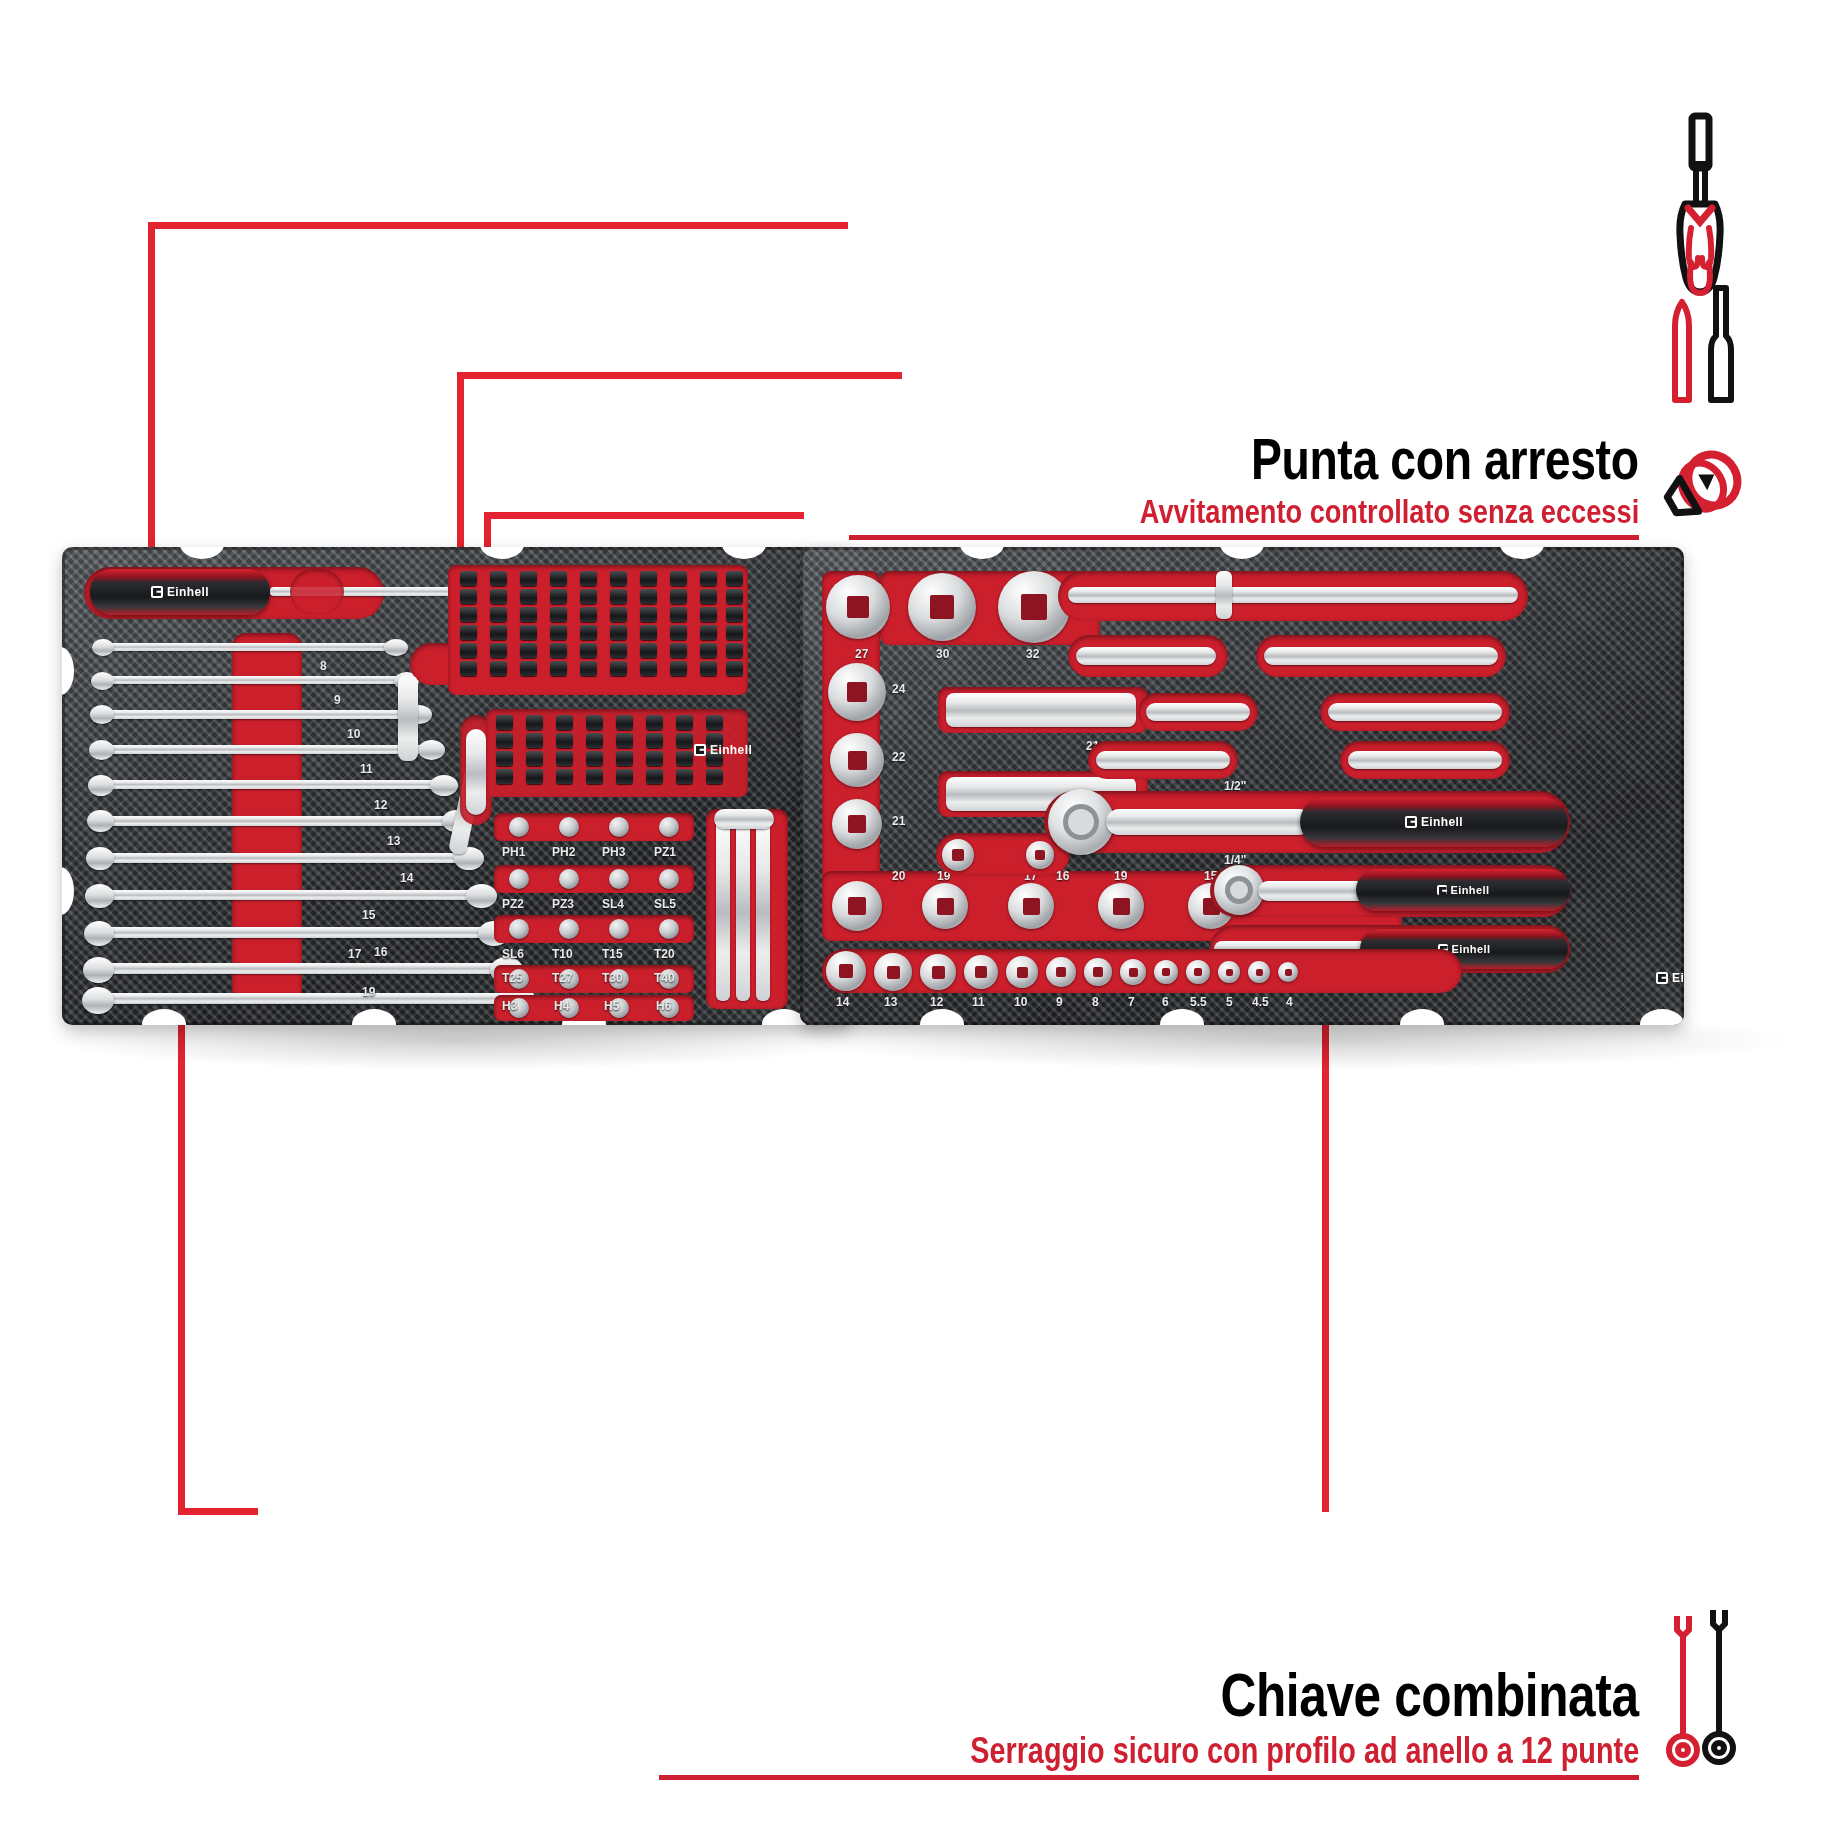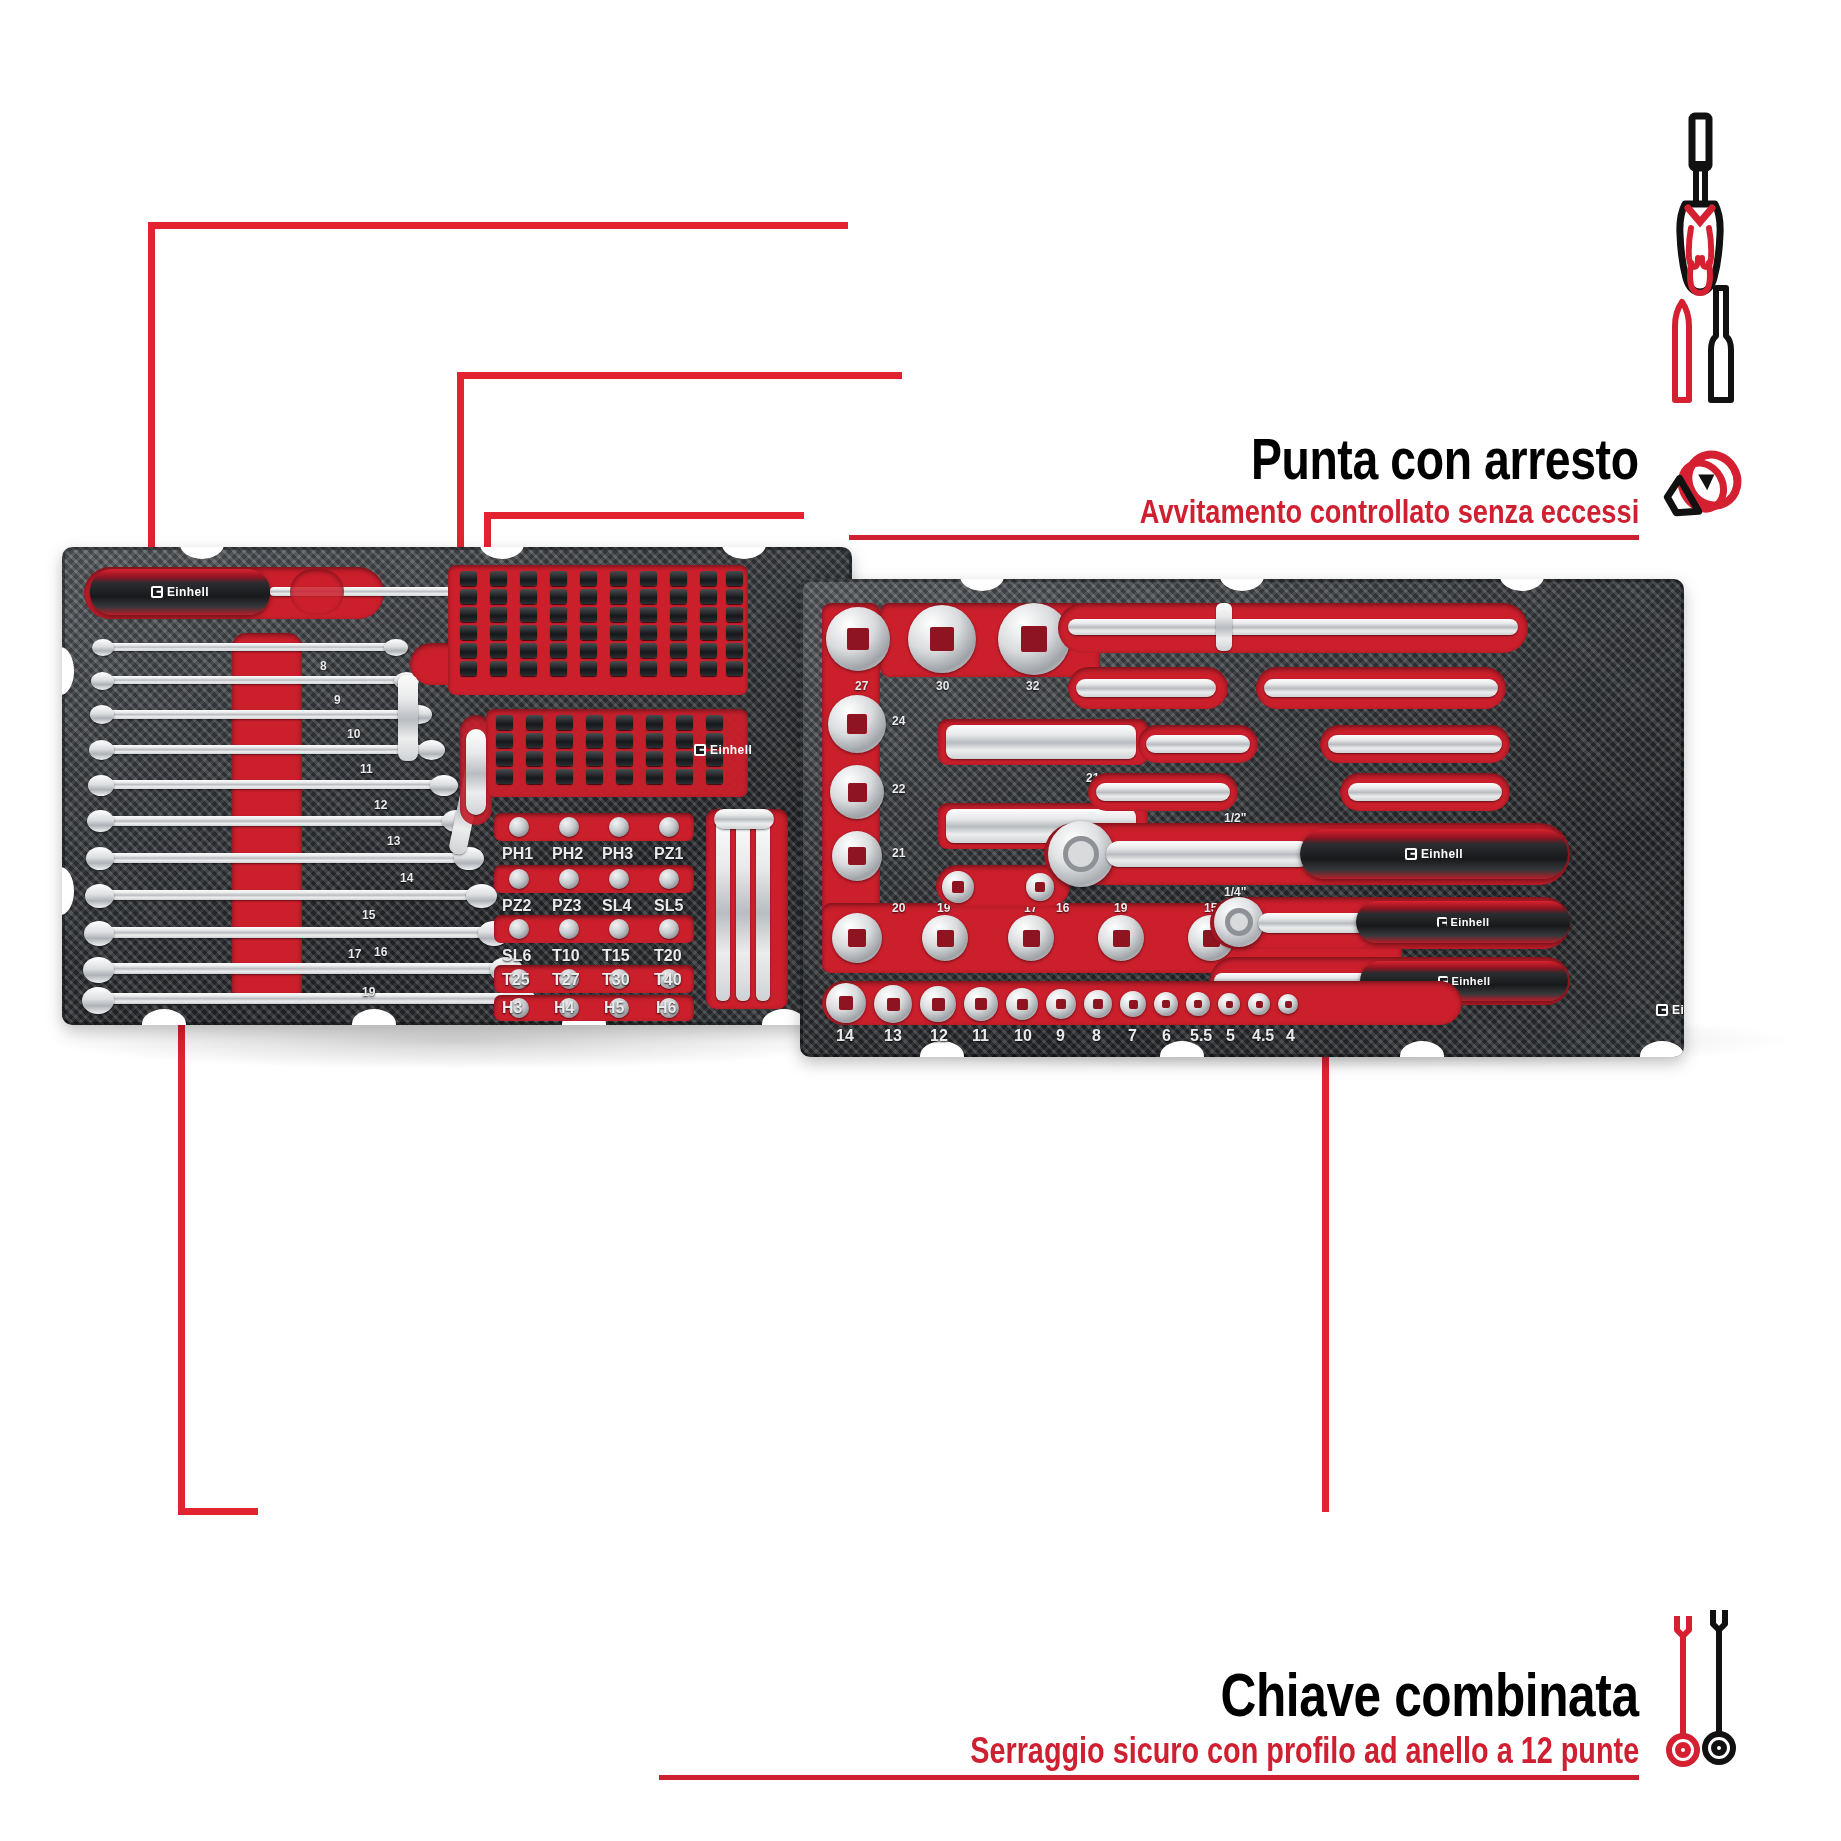--- a/index.html
+++ b/index.html
@@ -72,21 +72,21 @@
      background:linear-gradient(180deg,#fff 0%,#dcdee0 45%,#aeb2b6 70%,#f0f1f2 100%);
      box-shadow:0 1px 2px rgba(0,0,0,.5);}
   .sock{position:absolute;border-radius:50%;
      background:radial-gradient(circle at 35% 28%,#fff 0%,#d9dbdd 42%,#9ea2a6 72%,#e7e8ea 100%);
      box-shadow:0 1px 3px rgba(0,0,0,.5);
      display:flex;align-items:center;justify-content:center;}
   .sock .bore{background:#8d1420;border-radius:2px;}
   .lbl{position:absolute;color:#e9eaeb;font-size:12px;font-weight:600;
        font-family:"Liberation Sans",sans-serif;text-shadow:0 1px 2px rgba(0,0,0,.85);
        white-space:nowrap;}
-  .lbl.sm{font-size:16px;}
+  .lbl.sm{font-size:12px;}
   .bitrow{position:absolute;background:#cb1f2c;border-radius:7px;
           box-shadow:inset 0 2px 4px rgba(0,0,0,.45);display:flex;align-items:center;
           justify-content:space-around;}
   .bitrow i{width:20px;height:20px;border-radius:50%;
      background:radial-gradient(circle at 35% 30%,#f2f3f4 0%,#c7cacd 45%,#8d9195 78%,#e3e4e6 100%);
      box-shadow:0 1px 2px rgba(0,0,0,.55);display:block;}
   .bitstrip{position:absolute;background:#cb1f2c;border-radius:5px;
      box-shadow:inset 0 2px 4px rgba(0,0,0,.4);}
   .bitcol{position:absolute;display:flex;flex-direction:column;gap:3px;align-items:center;}
   .bitcol b{width:17px;height:15px;border-radius:3px;display:block;
@@ -483,21 +483,21 @@
     <div class="chrome" style="left:652px;top:262px;width:60px;height:20px;border-radius:10px;"></div>
 
     <div class="ein" style="position:absolute;left:632px;top:196px;">
       <span class="mk"></span>
         <span>Einhell</span>
     </div>
   </div>
 
   <div class="traysh" style="left:790px;top:1010px;width:1010px;height:60px;"></div>
 
-  <div class="tray" style="left:800px;top:579px;width:884px;height:478px;">
+  <div class="tray" style="left:800px;top:547px;width:884px;height:478px;">
 
     <div class="notch" style="left:160px;top:-18px;width:44px;height:30px;"></div>
     <div class="notch" style="left:420px;top:-18px;width:44px;height:30px;"></div>
     <div class="notch" style="left:700px;top:-18px;width:44px;height:30px;"></div>
     <div class="notch" style="left:120px;top:462px;width:44px;height:30px;"></div>
     <div class="notch" style="left:360px;top:462px;width:44px;height:30px;"></div>
     <div class="notch" style="left:600px;top:462px;width:44px;height:30px;"></div>
     <div class="notch" style="left:840px;top:462px;width:44px;height:30px;"></div>
     <div class="notch" style="left:968px;top:110px;width:28px;height:48px;"></div>
     <div class="notch" style="left:968px;top:330px;width:28px;height:48px;"></div>

